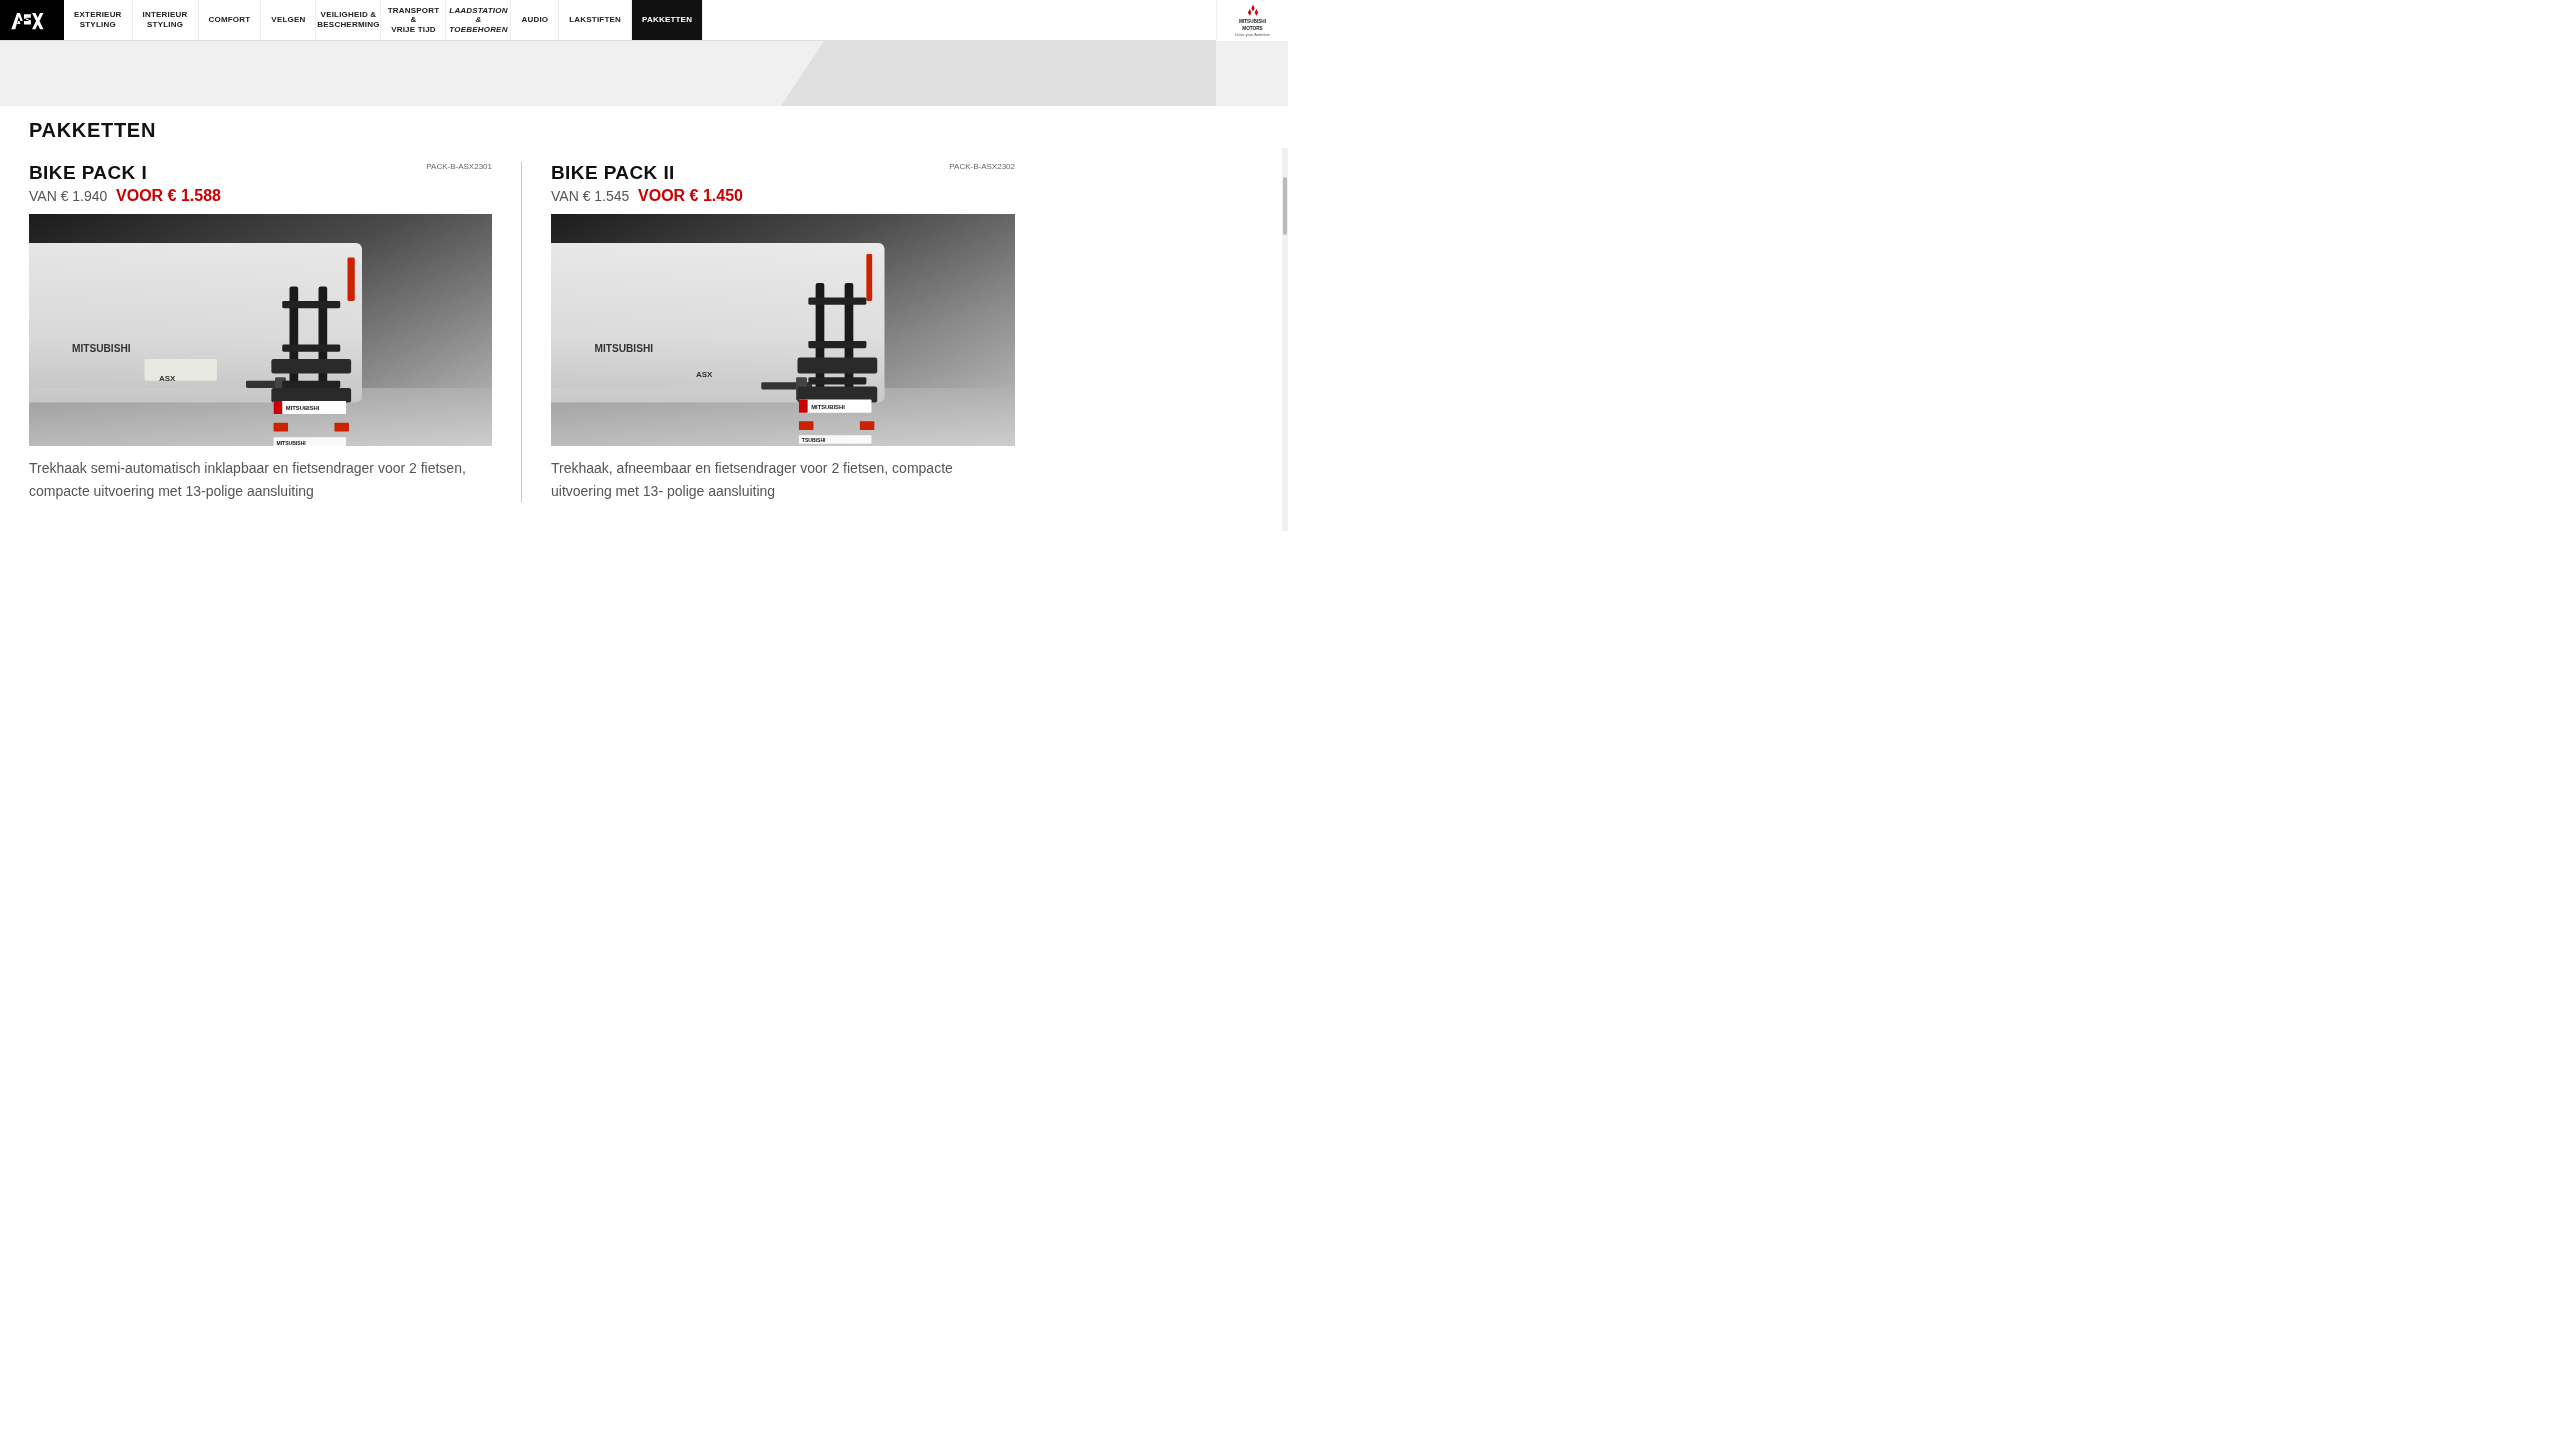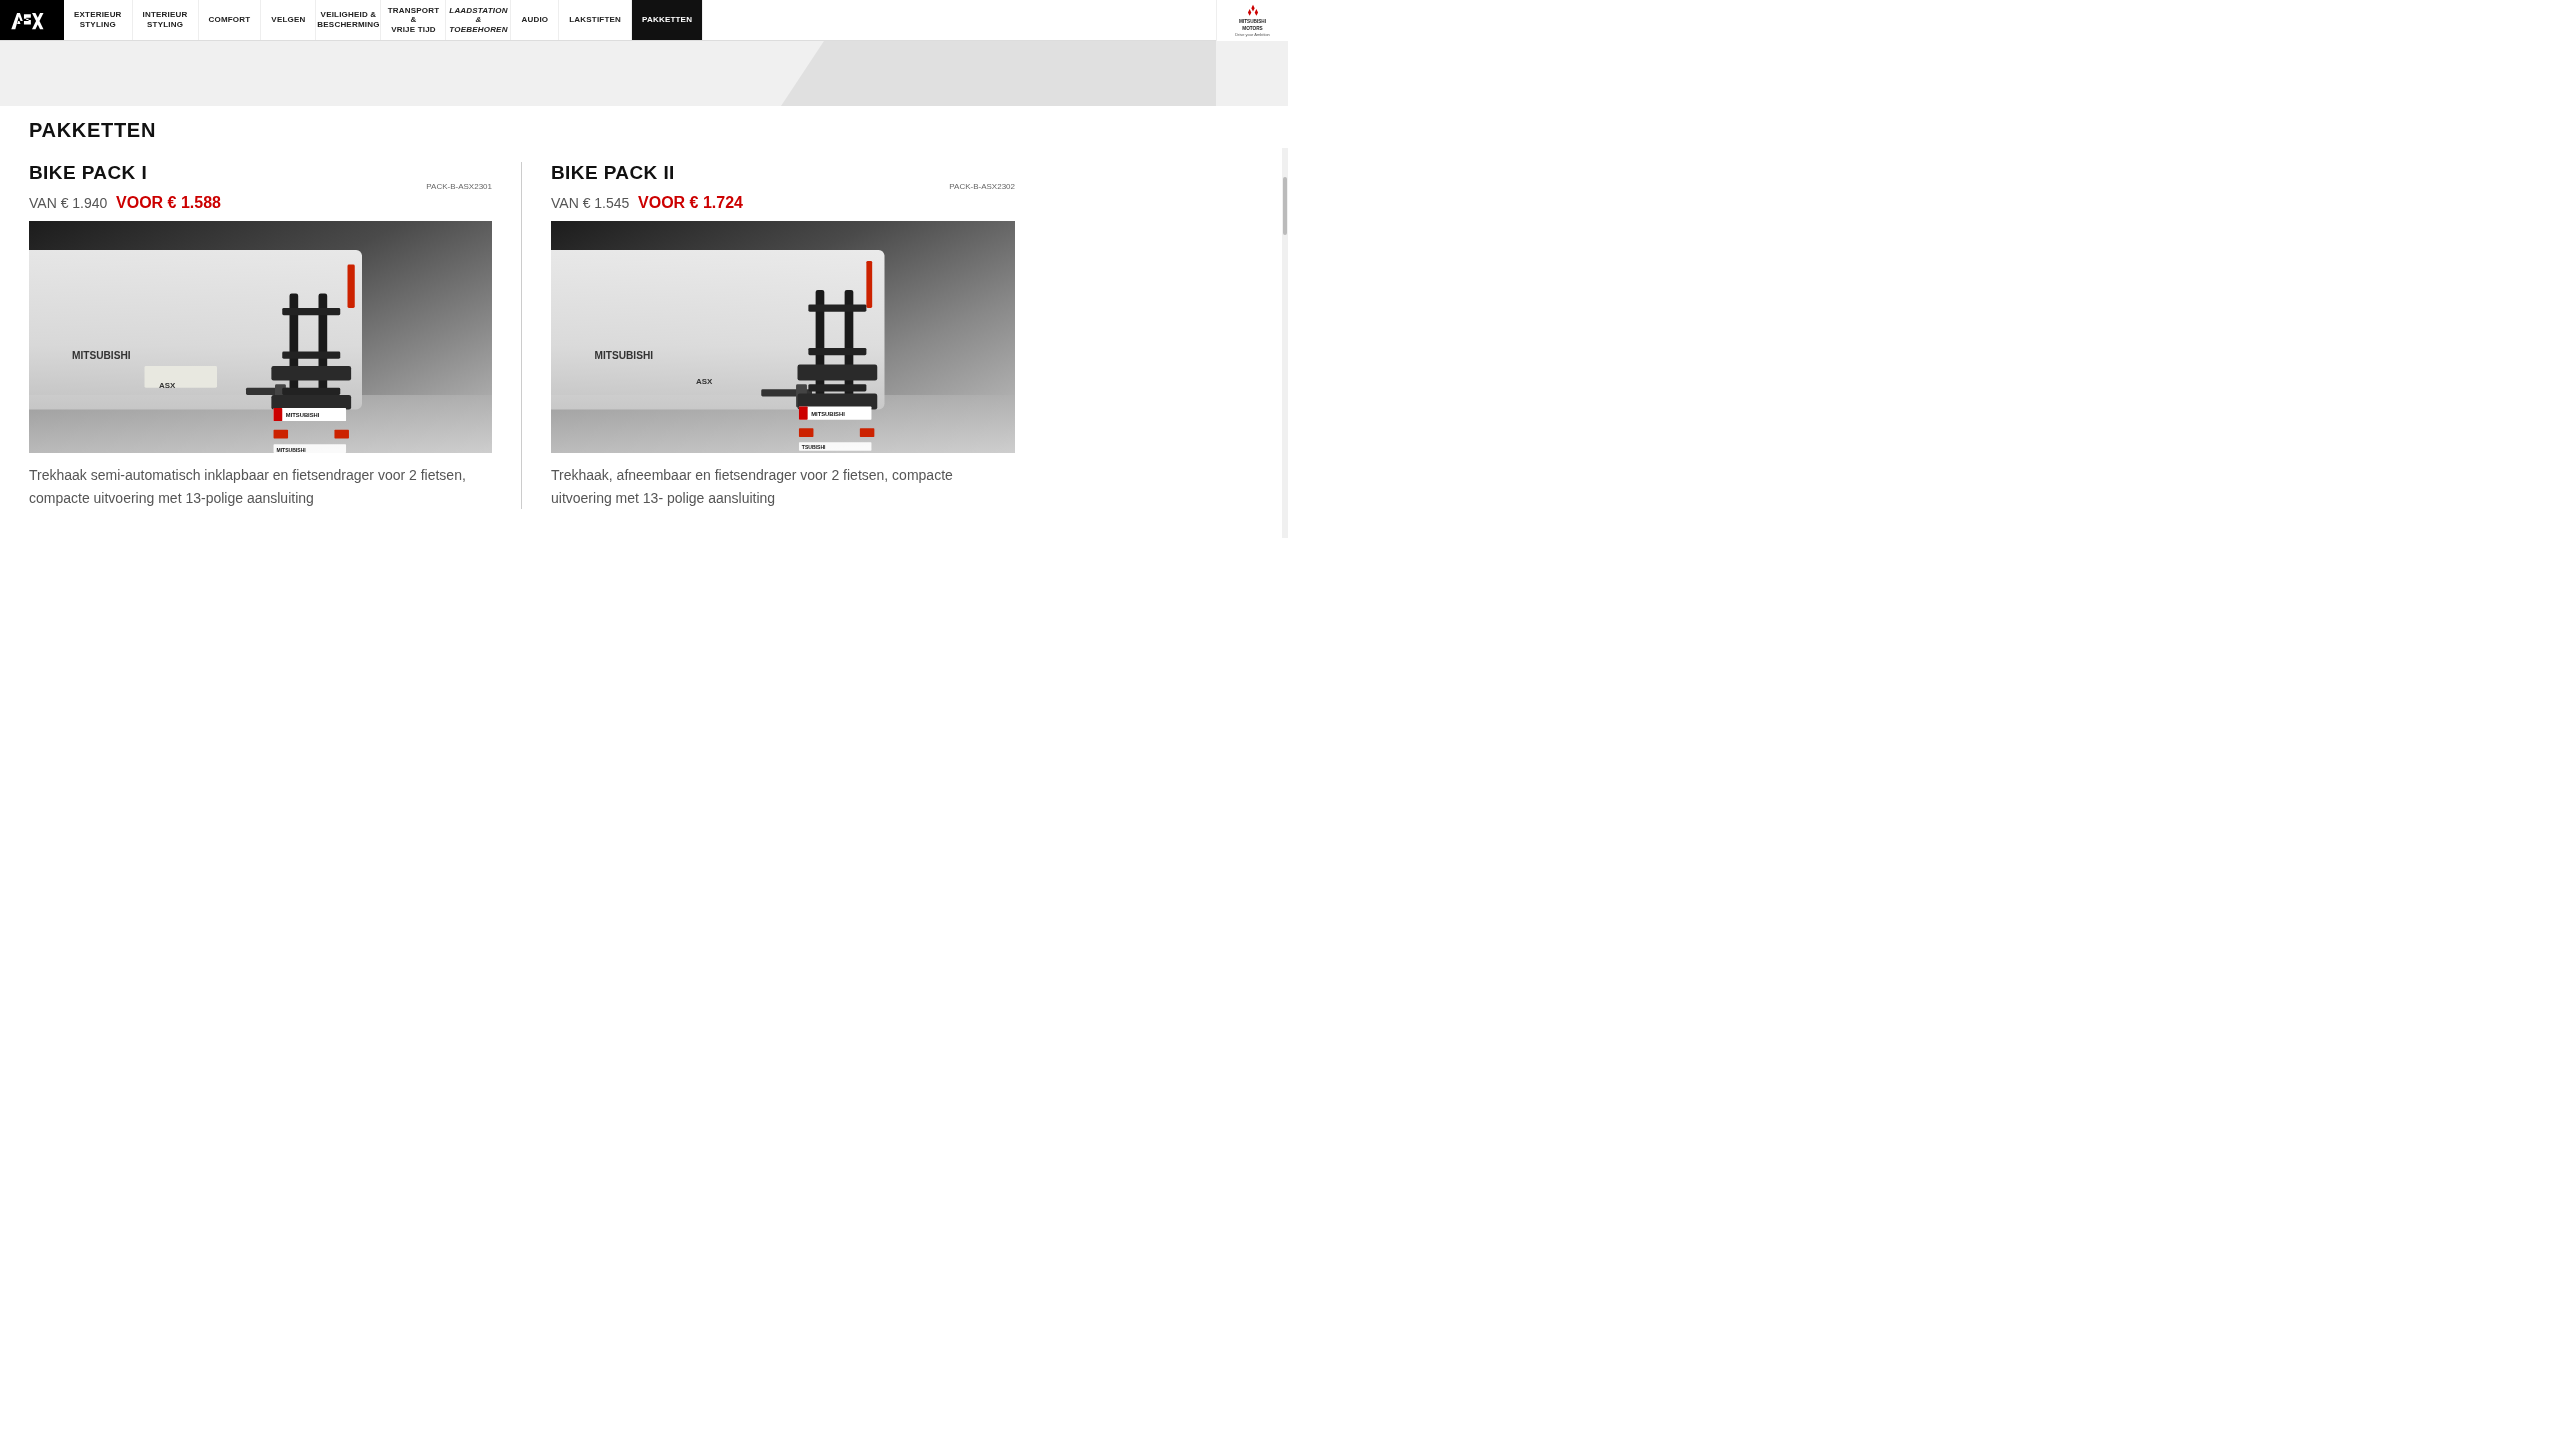--- a/index.html
+++ b/index.html
@@ -124,21 +124,21 @@
     .product-name {
       font-size: 19px;
       font-weight: 900;
       text-transform: uppercase;
       color: #111;
       letter-spacing: 0.4px;
     }
     .product-sku {
       font-size: 8px;
       color: #666;
-      margin-top: 20px;
+      margin-top: 0;
       white-space: nowrap;
     }
     .product-price {
       display: flex;
       align-items: center;
       gap: 8.7px;
       margin-bottom: 8.7px;
     }
     .price-original {
       font-size: 14px;
@@ -292,21 +292,21 @@
   </div>
 
   <div class="product-card" style="border-right:none;">
     <div class="product-header">
       <h2 class="product-name">BIKE PACK II</h2>
       <span class="product-sku">PACK-B-ASX2302</span>
     </div>
 
     <div class="product-price">
       <span class="price-original">VAN € 1.545</span>
-      <span class="price-sale">VOOR € 1.724</span>
+      <span class="price-sale">VOOR € 1.450</span>
     </div>
 
     <div class="product-image">
       <svg width="100%" height="100%" viewBox="0 0 680 320" preserveAspectRatio="xMidYMid slice">
         <defs>
           <linearGradient id="bg2" x1="0" y1="0" x2="1" y2="1">
             <stop offset="0%" stop-color="#1a1a1a"></stop>
             <stop offset="35%" stop-color="#4a4a4a"></stop>
             <stop offset="65%" stop-color="#888"></stop>
             <stop offset="100%" stop-color="#c8c8c8"></stop>

